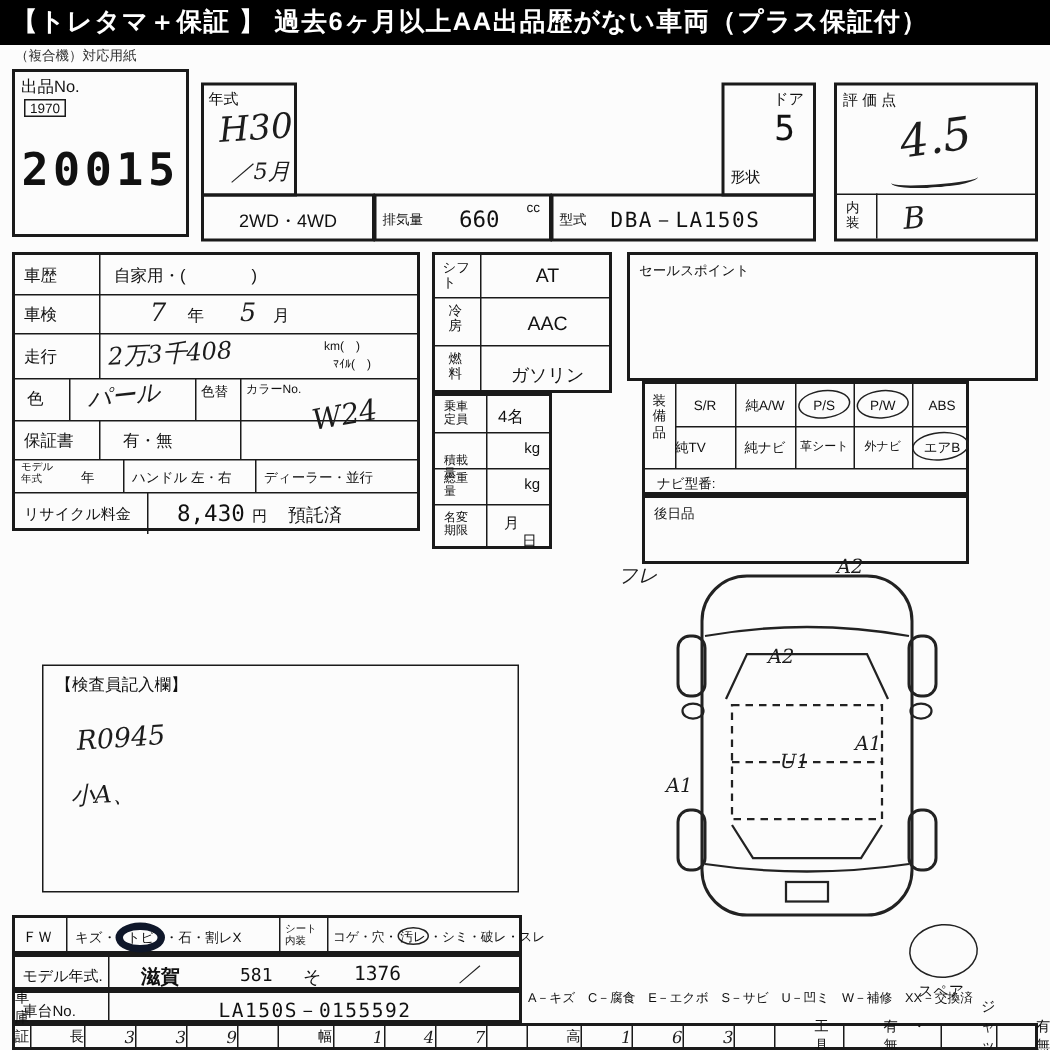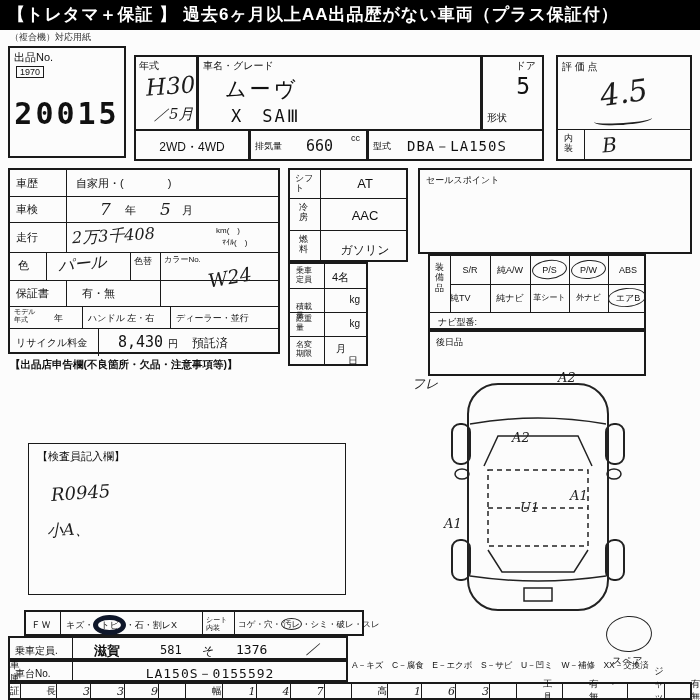--- a/index.html
+++ b/index.html
@@ -32,25 +32,20 @@
     <div class="abs b1" style="left:6px;top:18px;font-size:9px;padding:0 3px;">1970</div>
     <div class="abs mono" style="left:0;top:48px;width:100%;text-align:center;font-size:30px;font-weight:bold;letter-spacing:3px;">20015</div>
   </div>
 
   <div class="abs b2" style="left:134px;top:55px;width:64px;height:76px;">
     <div class="abs" style="left:3px;top:2px;font-size:10px;">年式</div>
     <div class="abs hand" style="left:10px;top:16px;font-size:23px;transform:rotate(-4deg);">H30</div>
     <div class="abs hand" style="left:18px;top:48px;font-size:15px;">／5月</div>
   </div>
 
-  <div class="abs b2" style="left:197px;top:55px;width:285px;height:76px;">
-    <div class="abs" style="left:4px;top:2px;font-size:10px;">車名・グレード</div>
-    <div class="abs mono" style="left:26px;top:18px;font-size:21px;letter-spacing:3px;">ムーヴ</div>
-    <div class="abs mono" style="left:32px;top:48px;font-size:17px;letter-spacing:2px;">X　SAⅢ</div>
-  </div>
 
   <div class="abs b2" style="left:481px;top:55px;width:63px;height:76px;">
     <div class="abs" style="right:6px;top:2px;font-size:10px;">ドア</div>
     <div class="abs mono" style="right:12px;top:16px;font-size:23px;">5</div>
     <div class="abs" style="left:4px;top:54px;font-size:10px;">形状</div>
   </div>
 
   <div class="abs b2" style="left:556px;top:55px;width:136px;height:106px;">
     <div class="abs" style="left:4px;top:3px;font-size:10px;">評 価 点</div>
     <div class="abs hand" style="left:42px;top:18px;font-size:30px;transform:rotate(-8deg);">4.5</div>
@@ -121,21 +116,20 @@
     <div class="vline" style="left:160px;top:136px;height:22px;"></div>
     <div class="abs" style="left:166px;top:142px;font-size:9px;">ディーラー・並行</div>
 
     <div class="vline" style="left:88px;top:158px;height:28px;"></div>
     <div class="abs" style="left:6px;top:166px;font-size:10px;">リサイクル料金</div>
     <div class="abs mono" style="left:108px;top:163px;font-size:15px;">8,430</div>
     <div class="abs" style="left:158px;top:167px;font-size:10px;">円</div>
     <div class="abs" style="left:182px;top:165px;font-size:12px;">預託済</div>
   </div>
 
-  <div class="abs" style="left:10px;top:358px;font-size:10.5px;font-weight:bold;">【出品店申告欄(不良箇所・欠品・注意事項等)】</div>
 
   <div class="abs b2" style="left:288px;top:168px;width:120px;height:94px;">
     <div class="hline" style="top:28px;left:0;right:0;"></div>
     <div class="hline" style="top:60px;left:0;right:0;"></div>
     <div class="vline" style="left:30px;top:0;bottom:0;"></div>
     <div class="abs stack" style="left:5px;top:3px;width:20px;font-size:9px;">シフト</div>
     <div class="abs" style="left:30px;top:6px;width:90px;text-align:center;font-size:13px;">AT</div>
     <div class="abs stack" style="left:9px;top:32px;width:12px;font-size:9px;">冷房</div>
     <div class="abs" style="left:30px;top:38px;width:90px;text-align:center;font-size:13px;">AAC</div>
     <div class="abs stack" style="left:9px;top:64px;width:12px;font-size:9px;">燃料</div>
@@ -226,36 +220,36 @@
       <text x="104" y="72">A2</text>
       <text x="112" y="142">U1</text>
       <text x="162" y="130">A1</text>
       <text x="36" y="158">A1</text>
     </g>
   </svg>
 
   <div class="circ" style="left:606px;top:616px;width:46px;height:36px;transform:rotate(-4deg);"></div>
   <div class="abs" style="left:612px;top:654px;font-size:10px;">スペア</div>
 
-  <div class="abs b2" style="left:24px;top:610px;width:340px;height:26px;">
+  <div class="abs b2" style="left:8px;top:610px;width:340px;height:26px;">
     <div class="abs" style="left:5px;top:6px;font-size:10px;">ＦＷ</div>
     <div class="vline" style="left:34px;top:0;bottom:0;"></div>
     <div class="abs cellText" style="left:40px;top:7px;font-size:9px;">
       <span>キズ・</span><span style="border:5px solid #0f172a;border-radius:50%;padding:0 2px;">トビ</span><span>・石・割レX</span>
     </div>
     <div class="vline" style="left:176px;top:0;bottom:0;"></div>
     <div class="abs stack" style="left:180px;top:4px;width:24px;font-size:7px;">シート内装</div>
     <div class="vline" style="left:208px;top:0;bottom:0;"></div>
     <div class="abs cellText" style="left:212px;top:7px;font-size:8.5px;">
       <span>コゲ・穴・</span><span style="border:1px solid #222;border-radius:50%;padding:0 1px;">汚レ</span><span>・シミ・破レ・スレ</span>
     </div>
   </div>
 
   <div class="abs b2" style="left:8px;top:636px;width:340px;height:24px;">
-    <div class="abs" style="left:5px;top:6px;font-size:10px;">乗車定員.</div>
+    <div class="abs" style="left:5px;top:6px;font-size:10px;">モデル年式.</div>
     <div class="vline" style="left:62px;top:0;bottom:0;"></div>
     <div class="abs" style="left:84px;top:4px;font-size:13px;font-weight:bold;">滋賀</div>
     <div class="abs mono" style="left:150px;top:5px;font-size:12px;">581</div>
     <div class="abs" style="left:192px;top:5px;font-size:12px;">そ</div>
     <div class="abs mono" style="left:226px;top:4px;font-size:13px;">1376</div>
     <div class="abs hand" style="left:296px;top:2px;font-size:14px;">／</div>
   </div>
 
   <div class="abs b2" style="left:8px;top:660px;width:340px;height:22px;">
     <div class="abs" style="left:5px;top:5px;font-size:10px;">車台No.</div>

